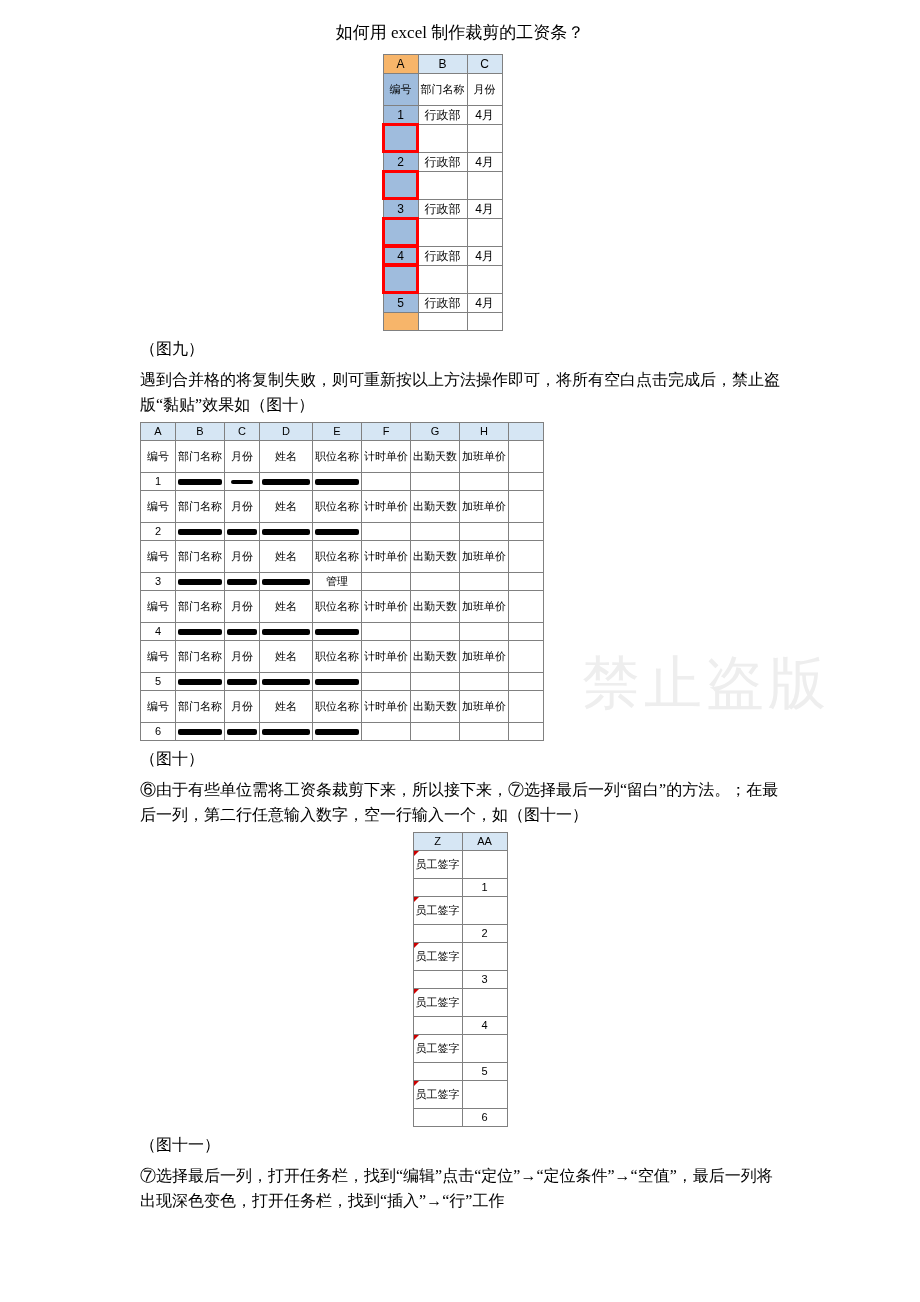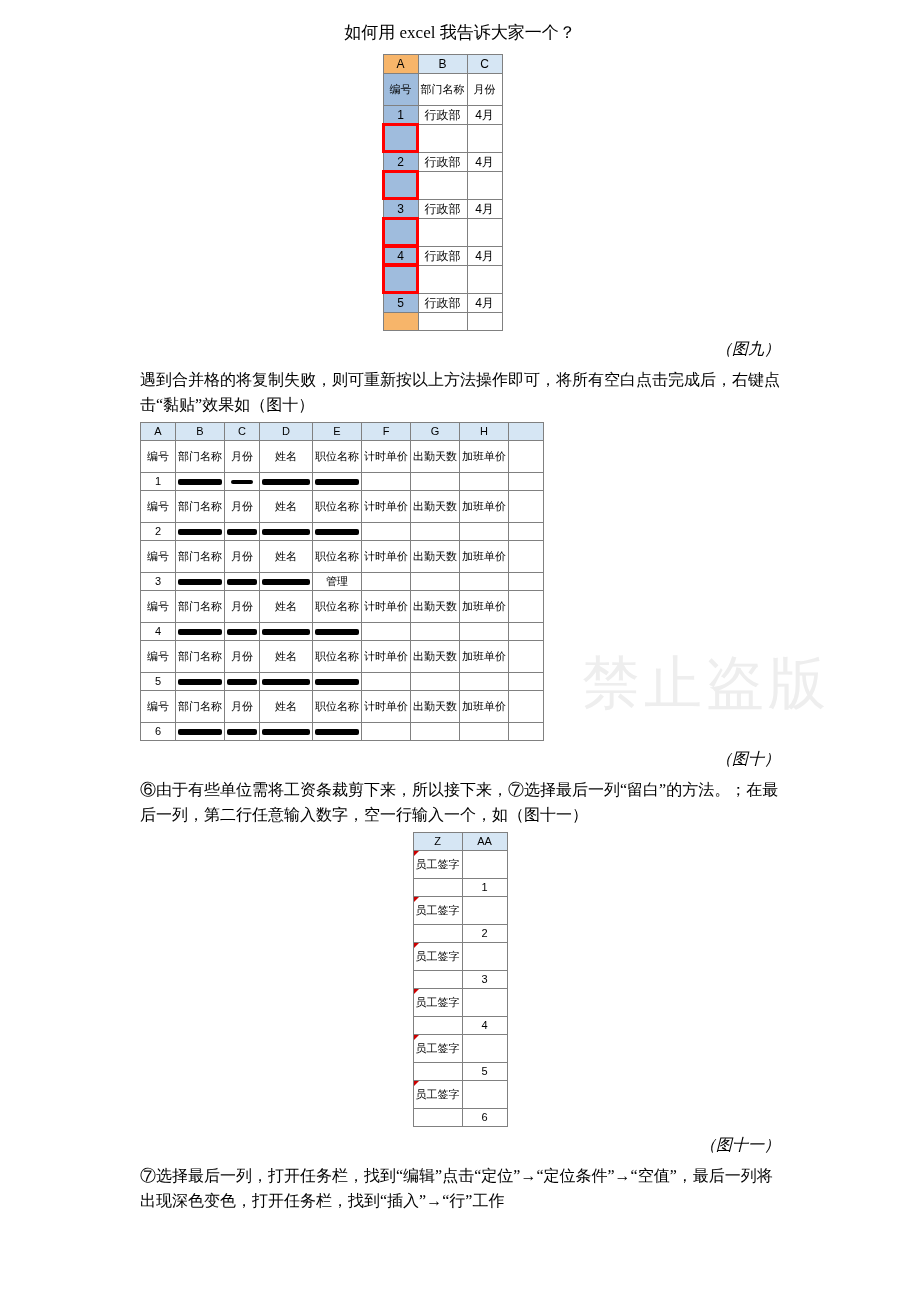--- a/index.html
+++ b/index.html
@@ -11,23 +11,22 @@
     width: 640px;
     color: #000;
     background: #fff;
   }
   .title {
     text-align: center;
     font-size: 17px;
     margin-bottom: 8px;
   }
   .caption {
-    text-align: right;
+    text-align: left;
     margin: 6px 0;
-    font-style: italic;
   }
   .para {
     margin: 4px 0;
     line-height: 1.6;
   }
   .fig-wrap {
     display: flex;
     justify-content: center;
     margin: 4px 0;
   }
@@ -104,21 +103,21 @@
     border-left: 5px solid #c00;
     border-bottom: 5px solid transparent;
   }
   .fig11 td, .fig11 th { font-size: 11px; }
   .fig10 td, .fig10 th { font-size: 11px; }
   .right { text-align: right; padding-right: 4px; }
 </style>
 </head>
 <body>
 
-<div class="title">如何用 excel 我告诉大家一个？</div>
+<div class="title">如何用 excel 制作裁剪的工资条？</div>
 
 <div class="fig-wrap">
   <table class="excel-table">
     <tbody>
         <tr>
       <td class="colhdr-sel">A</td>
       <td class="colhdr">B</td>
       <td class="colhdr narrow">C</td>
       <td class="narrow wiggle" style="border:none"></td>
     </tr>
@@ -186,21 +185,21 @@
       <td class="sel-orange"></td>
       <td></td>
           <td class="cut-right"></td>
           <td class="narrow" style="border:none"></td>
     </tr>
   </tbody>
     </table>
 </div>
 <div class="caption">（图九）</div>
 
-<p class="para">遇到合并格的将复制失败，则可重新按以上方法操作即可，将所有空白点击完成后，右键点击“黏贴”效果如（图十）</p>
+<p class="para">遇到合并格的将复制失败，则可重新按以上方法操作即可，将所有空白点击完成后，禁止盗版“黏贴”效果如（图十）</p>
 
 <div class="watermark">禁止盗版</div>
 <div style="position:relative;">
   <table class="excel-table fig10">
     <tbody>
         <tr>
       <td class="colhdr">A</td>
       <td class="colhdr">B</td>
       <td class="colhdr">C</td>
       <td class="colhdr" style="min-width:48px">D</td>

